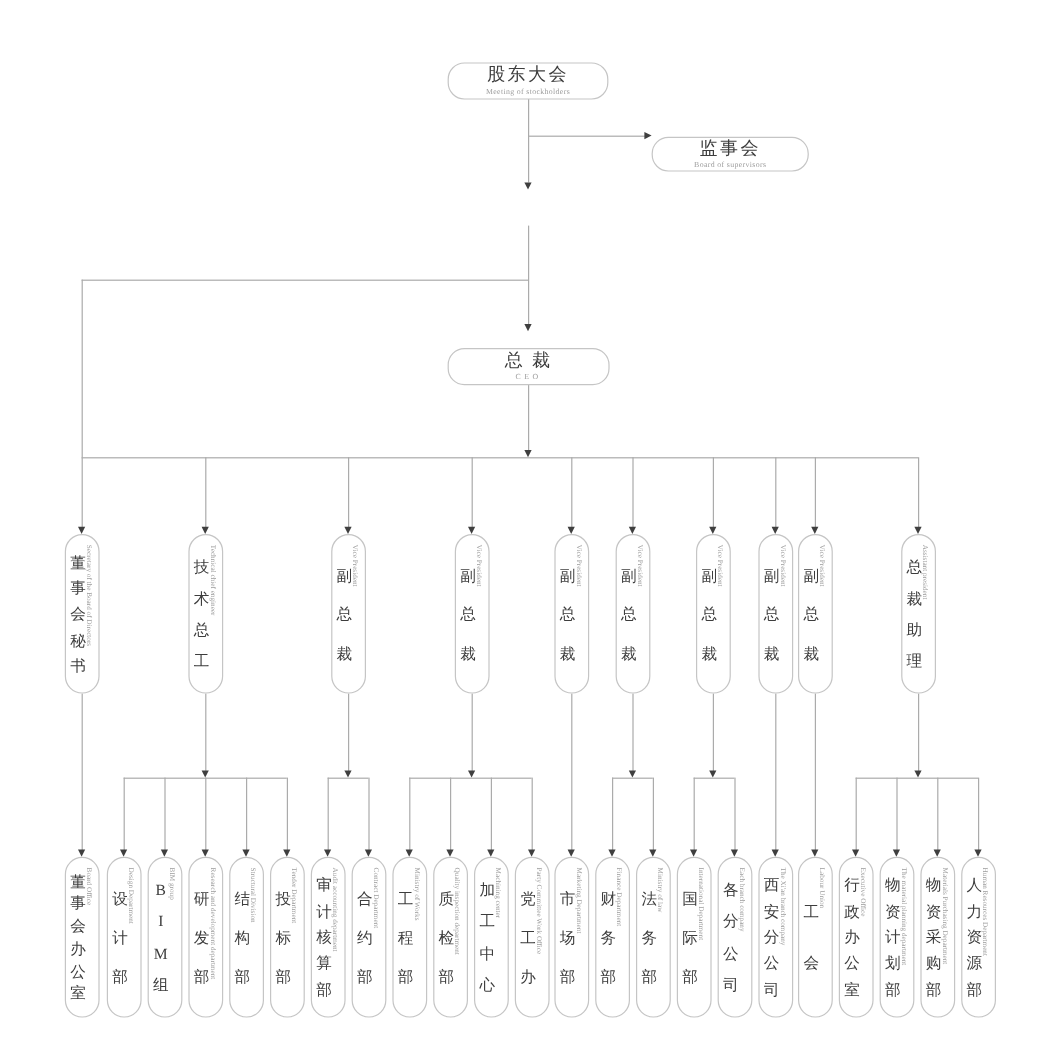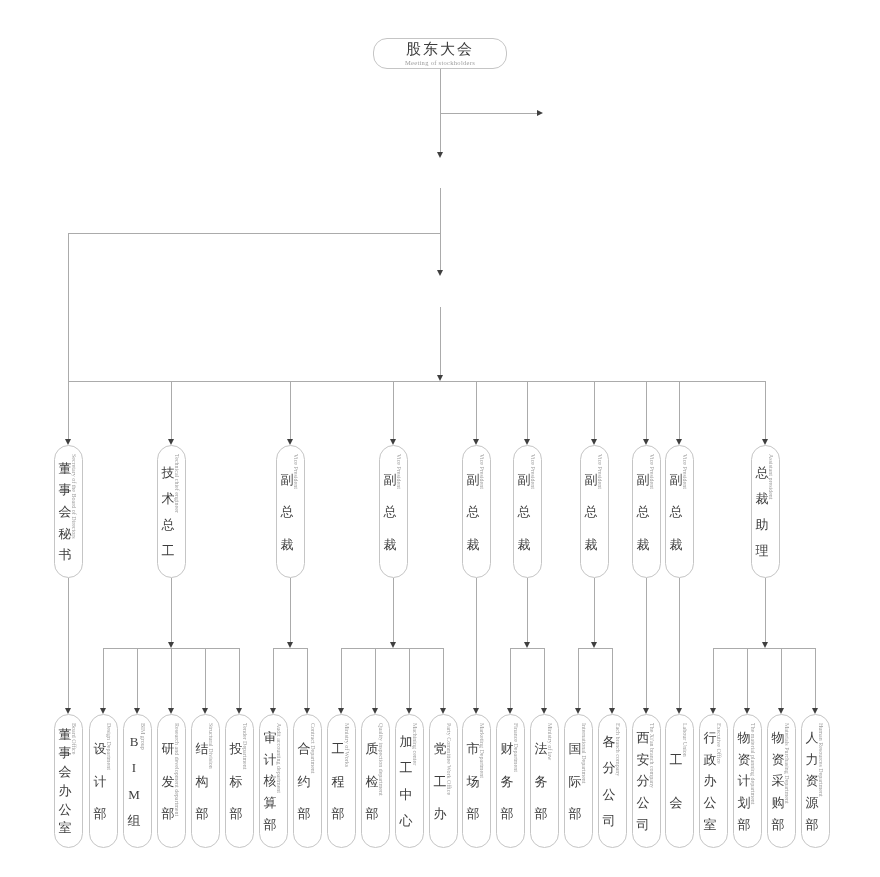--- a/index.html
+++ b/index.html
@@ -14,21 +14,21 @@
   .hline{height:1px;}
   .arrow-down{position:absolute;width:0;height:0;
     border-left:3px solid transparent;border-right:3px solid transparent;
     border-top:6px solid #3f3f3f;}
   .arrow-right{position:absolute;width:0;height:0;
     border-top:3px solid transparent;border-bottom:3px solid transparent;
     border-left:6px solid #3f3f3f;}
   
   .hnode{position:absolute;box-sizing:border-box;background:#ffffff;
     border:1px solid #c5c5c5;border-radius:14px;
-    display:flex;flex-direction:column;align-items:center;justify-content:center;z-index:2;}
+    display:flex;flex-direction:column;align-items:center;justify-content:center;z-index:2;margin-top:14px;}
   .hzh{font-size:15px;color:#3d3d3d;letter-spacing:2px;line-height:1.1;white-space:pre;}
   .hen{font-size:6.5px;color:#9c9c9c;margin-top:1px;white-space:pre;letter-spacing:.3px;}
   
   .vnode{position:absolute;box-sizing:border-box;background:#ffffff;
     border:1px solid #c5c5c5;border-radius:15px;z-index:2;}
   .vzh{position:absolute;left:0;right:6px;top:7px;bottom:7px;
     display:flex;flex-direction:column;justify-content:space-evenly;align-items:center;
     font-size:13px;color:#3d3d3d;line-height:1;}
   .ven{position:absolute;left:15px;top:8px;height:calc(100% - 14px);
     writing-mode:vertical-rl;font-size:6px;line-height:7px;color:#9c9c9c;
@@ -129,20 +129,28 @@
     <div class="arrow-down" style="left: 676px; top: 708px;"></div>
     <div class="arrow-down" style="left: 710px; top: 708px;"></div>
     <div class="arrow-down" style="left: 744px; top: 708px;"></div>
     <div class="arrow-down" style="left: 778px; top: 708px;"></div>
     <div class="arrow-down" style="left: 812px; top: 708px;"></div>
     <div class="arrow-right" style="left: 537px; top: 110px;"></div>
     <div class="hnode" style="left: 373px; top: 38px; width: 134px; height: 31px;">
       <div class="hzh">股东大会</div>
       <div class="hen">Meeting of stockholders</div>
     </div>
+    <div class="hnode" style="left: 543px; top: 100px; width: 131px; height: 29px;">
+      <div class="hzh">监事会</div>
+      <div class="hen">Board of supervisors</div>
+    </div>
+    <div class="hnode" style="left: 373px; top: 276px; width: 135px; height: 31px;">
+      <div class="hzh">总 裁</div>
+      <div class="hen" style="letter-spacing: 3px;">CEO</div>
+    </div>
     <div class="vnode" style="left: 53.5px; top: 445px; width: 29px; height: 133px;">
       <div class="vzh">
         <span>董</span>
         <span>事</span>
         <span>会</span>
         <span>秘</span>
         <span>书</span>
       </div>
       <div class="ven">Secretary of the Board of Directors</div>
     </div>

